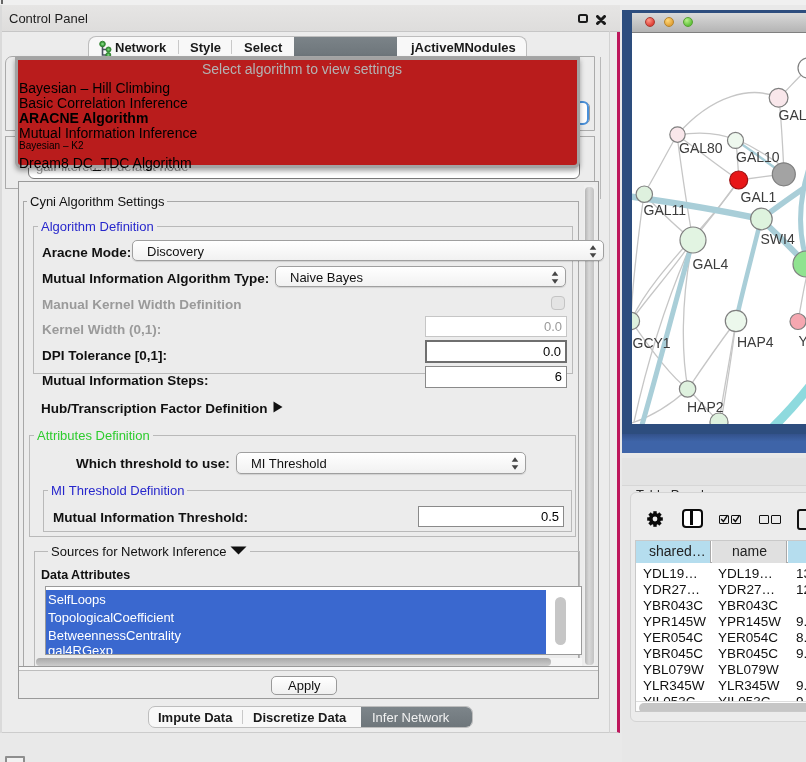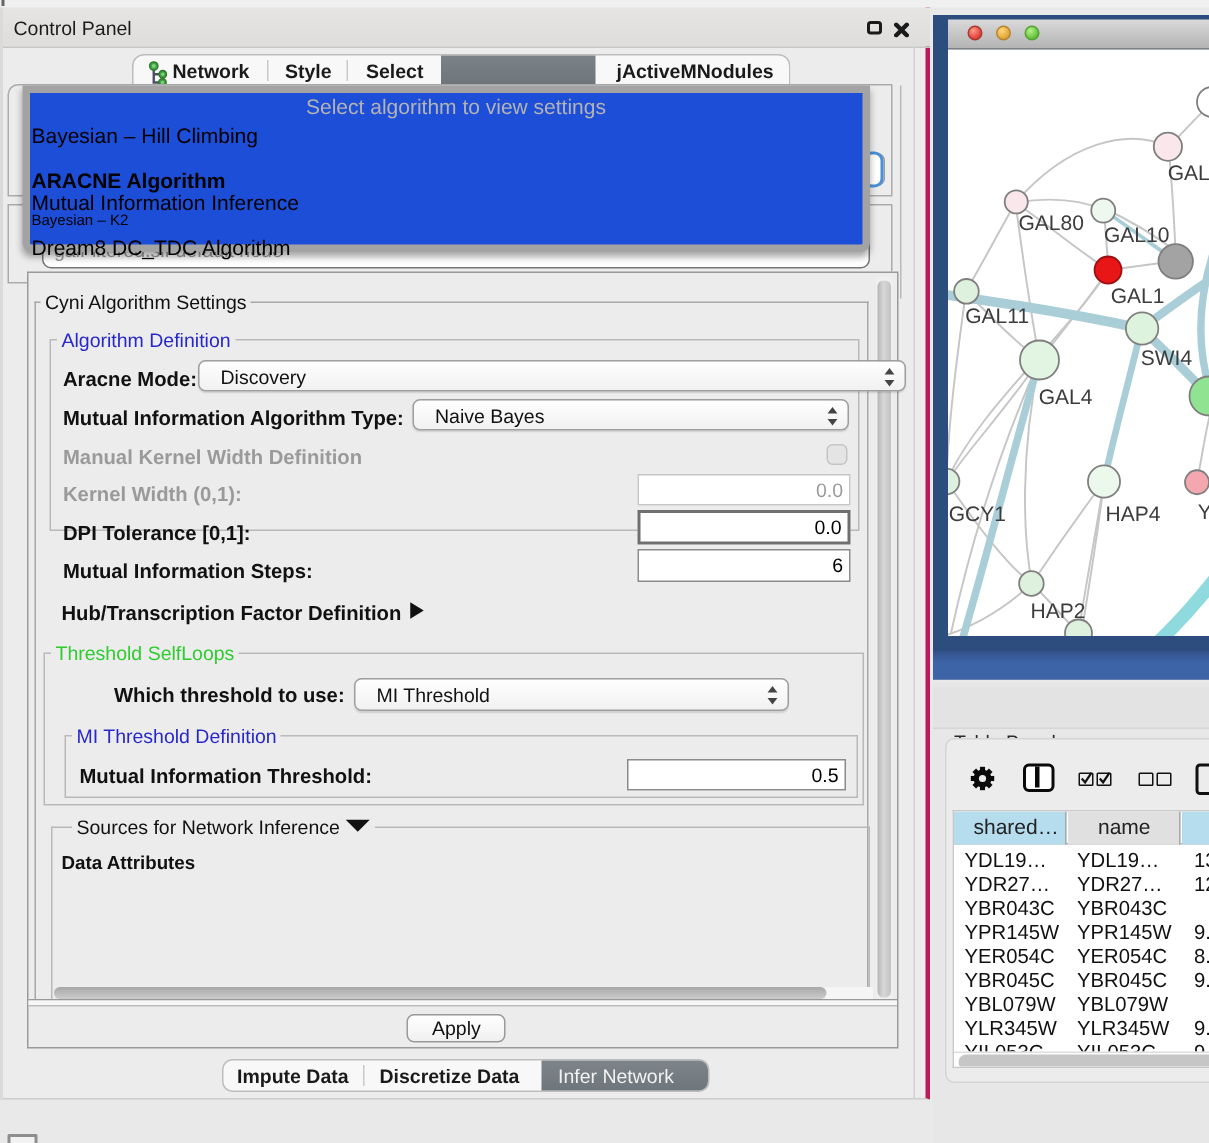--- a/index.html
+++ b/index.html
@@ -69,21 +69,21 @@
 
   <div class="abs" style="left:18px;top:176px;width:581px;height:518px;background:#ececec;border:1px solid #9a9a9a;"></div>
 
   <div class="abs" style="left:584px;top:180px;width:11px;height:482px;background:#efefef;"></div>
   <div class="abs" style="left:585px;top:182px;width:9px;height:478px;background:linear-gradient(90deg,#b5b5b5,#d8d8d8 45%,#c2c2c2);border-radius:4px;"></div>
 
   <div class="group" style="left:23px;top:196px;width:556px;height:465px;border-color:#a8a8a8;border-bottom:none;">
     <div class="gtitle" style="left:3px;color:#111;">Cyni Algorithm Settings</div>
   </div>
 
-  <div class="group" style="left:33px;top:221px;width:540px;height:128px;">
+  <div class="group" style="left:33px;top:221px;width:540px;height:148px;">
     <div class="gtitle" style="left:4px;color:#2727cc;">Algorithm Definition</div>
   </div>
 
   <div class="lbl" style="left:42px;top:240px;">Aracne Mode:</div>
   <div class="combo" style="left:132px;top:235px;width:472px;height:21px;">
     <div class="ct">Discovery</div>
     <svg class="spin" width="9" height="14" viewBox="0 0 9 14">
           <path d="M4.5 0 L8.2 5 H0.8 Z" fill="#444"></path>
           <path d="M4.5 14 L8.2 9 H0.8 Z" fill="#444"></path>
         </svg>
@@ -115,21 +115,21 @@
   <div class="field" style="left:425px;top:361px;width:142px;height:22px;border-color:#8a8a8a;">
     <div class="ft">6</div>
   </div>
 
   <div class="lbl" style="left:41px;top:396px;">Hub/Transcription Factor Definition</div>
   <svg class="abs" style="left:272px;top:396px;" width="11" height="12" viewBox="0 0 11 12">
         <path d="M1.5 0.5 L10.5 6 L1.5 11.5 Z" fill="#111"></path>
       </svg>
 
   <div class="group" style="left:29px;top:430px;width:547px;height:102px;">
-    <div class="gtitle" style="left:4px;color:#2ecc2e;">Threshold SelfLoops</div>
+    <div class="gtitle" style="left:4px;color:#2ecc2e;">Attributes Definition</div>
   </div>
 
   <div class="lbl" style="left:76px;top:451px;">Which threshold to use:</div>
   <div class="combo" style="left:236px;top:447px;width:290px;height:22px;">
     <div class="ct">MI Threshold</div>
     <svg class="spin" width="9" height="14" viewBox="0 0 9 14">
           <path d="M4.5 0 L8.2 5 H0.8 Z" fill="#444"></path>
           <path d="M4.5 14 L8.2 9 H0.8 Z" fill="#444"></path>
         </svg>
   </div>
@@ -144,20 +144,28 @@
   </div>
 
   <div class="group" style="left:34px;top:546px;width:546px;height:116px;border-bottom:none;">
     <div class="gtitle" style="left:13px;color:#111;">Sources for Network Inference&nbsp;<svg width="17" height="9" viewBox="0 0 17 9" style="vertical-align:1px;">
             <path d="M0.5 0.5 L16.5 0.5 L8.5 8.5 Z" fill="#111"></path>
           </svg></div>
   </div>
 
   <div class="lbl" style="left:41px;top:563px;font-size:12.5px;">Data Attributes</div>
 
+  <div class="abs" style="left:45px;top:581px;width:537px;height:69px;background:#fff;border:1px solid #9a9a9a;overflow:hidden;">
+    <div class="abs" style="left:0;top:3px;width:500px;height:70px;background:#3a68cf;"></div>
+    <div class="abs" style="left:2px;top:5px;font-size:13px;color:#fff;">SelfLoops</div>
+    <div class="abs" style="left:2px;top:23px;font-size:13px;color:#fff;">TopologicalCoefficient</div>
+    <div class="abs" style="left:2px;top:41px;font-size:13px;color:#fff;">BetweennessCentrality</div>
+    <div class="abs" style="left:2px;top:56px;font-size:13px;color:#fff;">gal4RGexp</div>
+    <div class="abs" style="left:509px;top:10px;width:11px;height:48px;background:#c6c6c6;border-radius:6px;"></div>
+  </div>
 
   <div class="abs" style="left:45px;top:653px;width:537px;height:9px;background:#f5f5f5;"></div>
   <div class="abs" style="left:36px;top:653px;width:515px;height:8px;background:linear-gradient(#a8a8a8,#cccccc);border-radius:4px;"></div>
 
   <div class="abs" style="left:19px;top:661px;width:579px;height:1px;background:#999;"></div>
   <div class="abs" style="left:19px;top:662px;width:579px;height:3px;background:#f7f7f7;"></div>
   <div class="abs" style="left:19px;top:665px;width:579px;height:1px;background:#bdbdbd;"></div>
 
   <div class="abs" style="left:271px;top:671px;width:66px;height:19px;background:linear-gradient(#ffffff,#f0f0f0);border:1px solid #9a9a9a;border-radius:5px;">
     <div class="abs" style="left:16px;top:1px;font-size:13px;color:#111;">Apply</div>
@@ -167,23 +175,24 @@
     <div class="abs" style="left:9px;top:3px;font-size:13px;font-weight:bold;color:#1a1a1a;">Impute Data</div>
     <div class="abs" style="left:93px;top:3px;width:1px;height:14px;background:#c9c9c9;"></div>
     <div class="abs" style="left:104px;top:3px;font-size:13px;font-weight:bold;color:#1a1a1a;">Discretize Data</div>
     <div class="abs" style="left:212px;top:0px;width:111px;height:20px;background:linear-gradient(#7d858a,#6e767b);border-radius:0 6px 6px 0;"></div>
     <div class="abs" style="left:223px;top:3px;font-size:13px;color:#f2f2f2;">Infer Network</div>
   </div>
 </div>
 
 <div class="abs" style="left:0;top:5px;width:2px;height:728px;background:#dadada;z-index:5;"></div>
 
-<div class="abs" style="left:15px;top:57px;width:565px;height:111px;background:#1d4ed8;border:5px solid #a3a3a3;border-radius:0 0 6px 6px;box-shadow:0 3px 5px rgba(0,0,0,0.35);z-index:50;">
+<div class="abs" style="left:15px;top:57px;width:565px;height:111px;background:#b91c1c;border:3px solid #a3a3a3;border-radius:0 0 6px 6px;box-shadow:0 3px 5px rgba(0,0,0,0.35);z-index:50;">
   <div class="abs" style="left:184px;top:1px;font-size:14px;color:#b3b3b3;">Select algorithm to view settings</div>
   <div class="abs" style="left:1px;top:20px;font-size:14px;color:#000;">Bayesian – Hill Climbing</div>
+  <div class="abs" style="left:1px;top:35px;font-size:14px;color:#000;">Basic Correlation Inference</div>
   <div class="abs" style="left:1px;top:50px;font-size:14px;font-weight:bold;color:#000;">ARACNE Algorithm</div>
   <div class="abs" style="left:1px;top:65px;font-size:14px;color:#000;">Mutual Information Inference</div>
   <div class="abs" style="left:1px;top:80px;font-size:10px;color:#000;">Bayesian – K2</div>
   <div class="abs" style="left:1px;top:95px;font-size:14px;color:#000;">Dream8 DC_TDC Algorithm</div>
 </div>
 
 <div class="abs" style="left:5px;top:756px;width:20px;height:10px;border:2px solid #8e8e8e;border-radius:1px;background:#f2f2f2;"></div>
 
 <div class="abs" style="left:622px;top:10px;width:184px;height:443px;background:#2d4d7e;">
 

